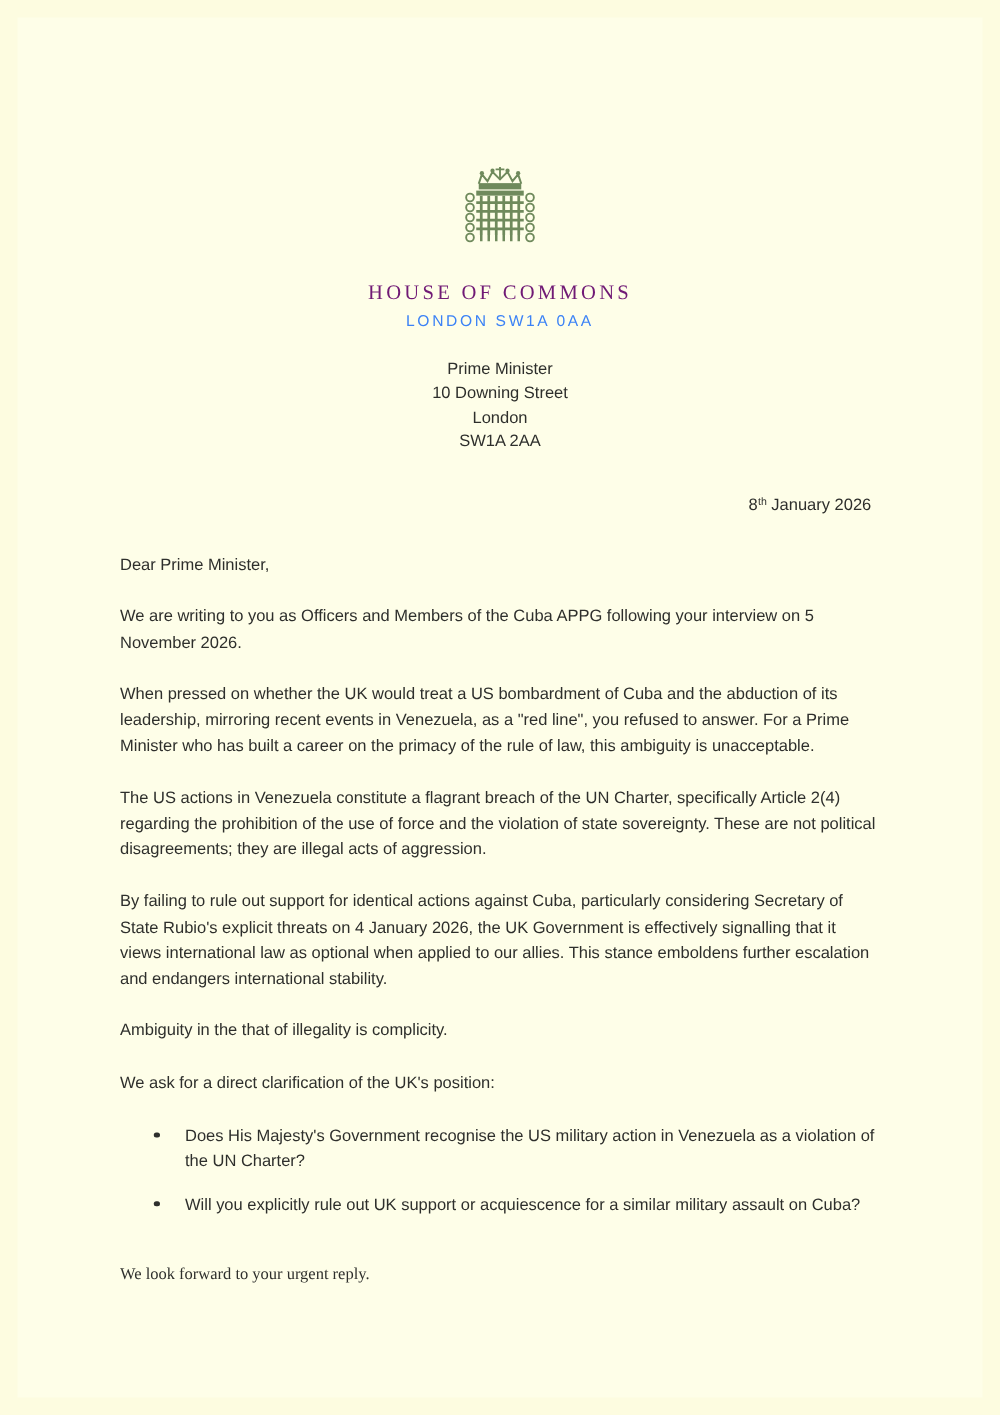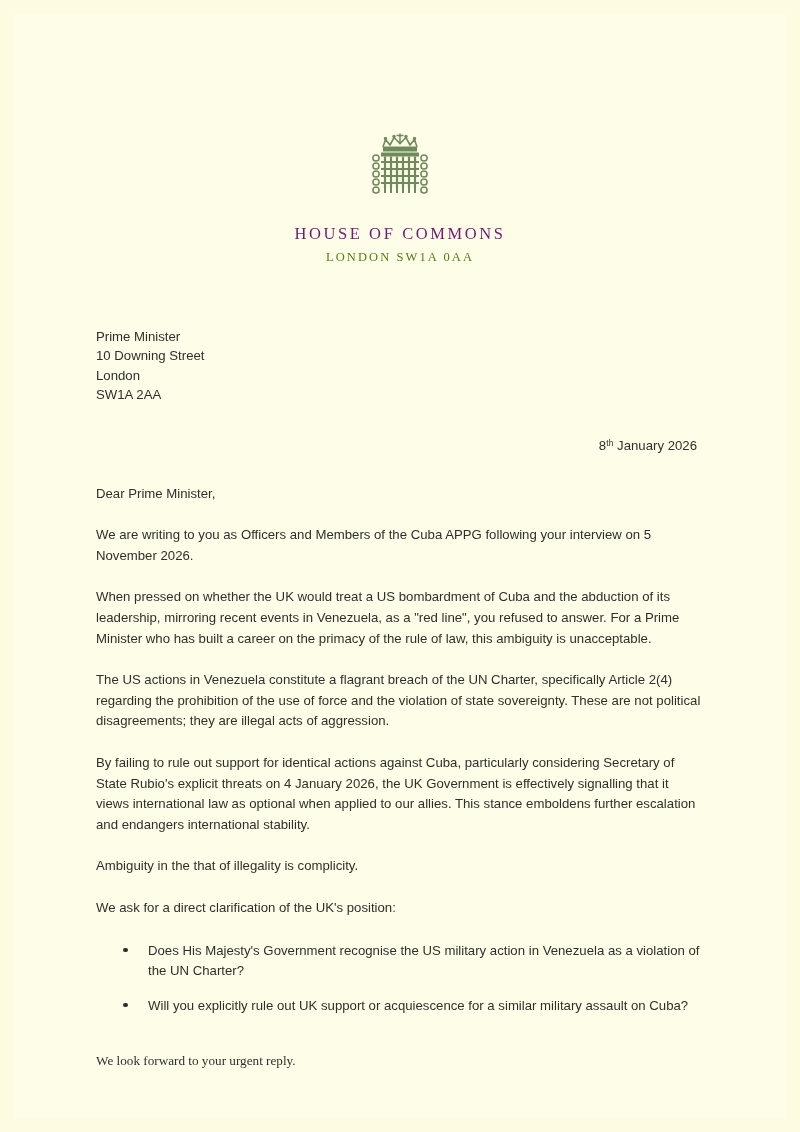--- a/index.html
+++ b/index.html
@@ -39,36 +39,37 @@
     margin-top: 16px;
     font-family: "Liberation Serif", serif;
     font-size: 16.5px;
     letter-spacing: 2.6px;
     color: #701a75;
     white-space: nowrap;
   }
 
   .lh-sub {
     margin-top: 6px;
-    font-family: Liberation Serif, serif;
+    font-family: Liberation Sans, sans-serif;
     font-size: 12.5px;
     letter-spacing: 2.1px;
-    color: #4d7c0f;
+    color: #3b82f6;
     white-space: nowrap;
   }
 
   .body-area {
     padding: 0 82px 0 82px;
     color: #2e2f2c;
     font-size: 13.2px;
     line-height: 20.6px;
   }
 
   .recipient {
-    margin-top: 62px;
+    margin-top: 21px;
+    text-align: center;
   }
   .recipient div {
     line-height: 19.4px;
   }
 
   .date-line {
     margin-top: 28px;
     text-align: right;
     padding-right: 7px;
   }

